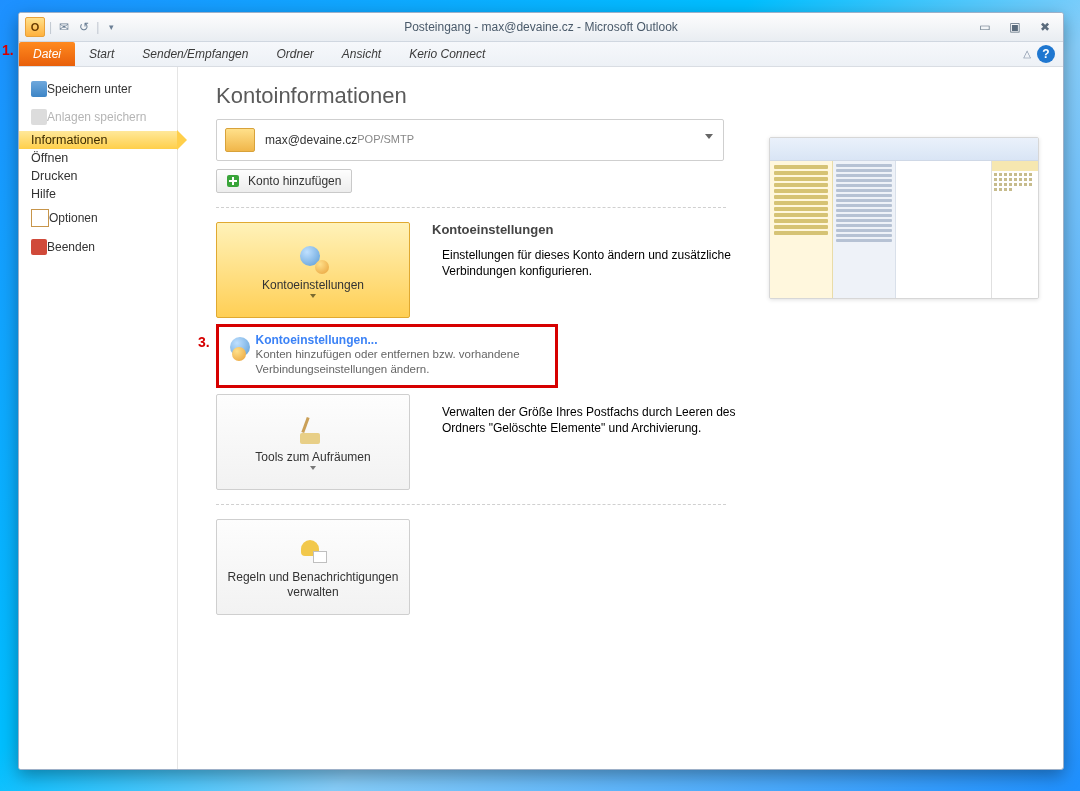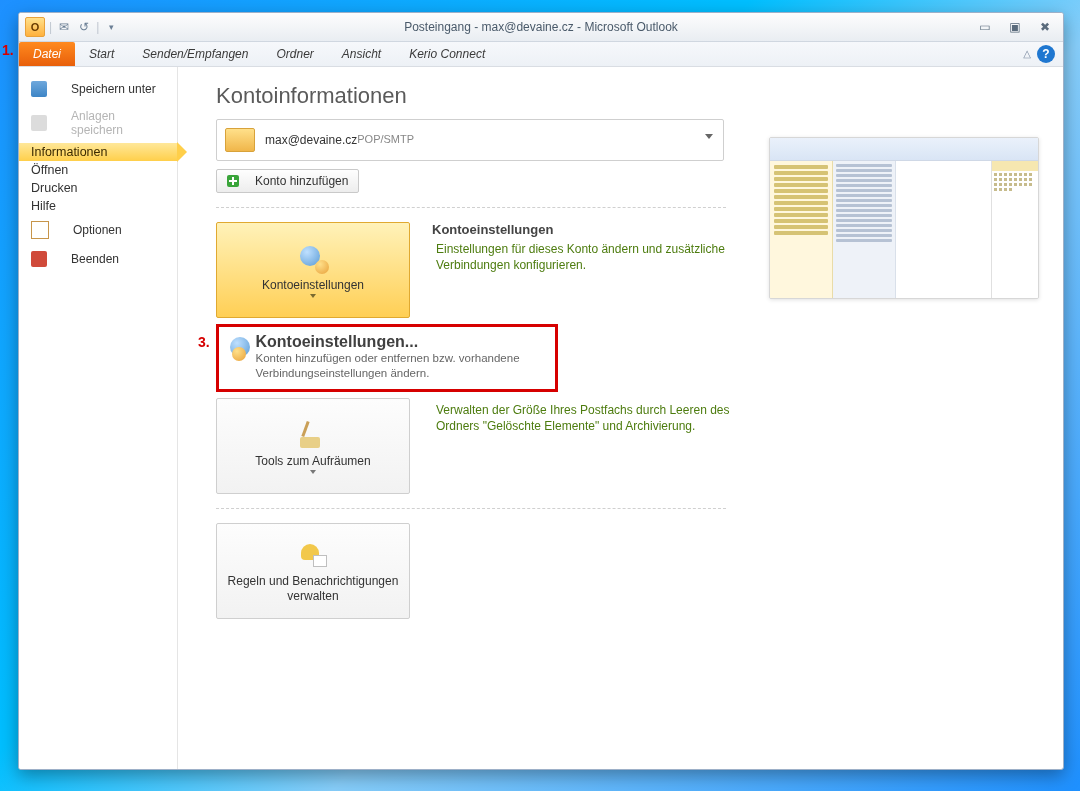--- a/index.html
+++ b/index.html
@@ -22,57 +22,57 @@
   .tab{padding:4px 14px;display:flex;align-items:center;color:#3a3a3a;cursor:pointer;font-style:italic;}
   .tab.active{background:linear-gradient(#ff8a1f,#e85f0a);color:#fff;border-radius:2px 2px 0 0;}
   .helpicon{position:absolute;right:8px;top:3px;width:18px;height:18px;border-radius:50%;
     background:#1f77d0;color:#fff;font-weight:bold;text-align:center;line-height:18px;font-size:12px;}
   .collapseicon{position:absolute;right:32px;top:6px;color:#7a8aa0;font-size:10px;}
   
   .ann{position:absolute;color:#d60000;font-weight:bold;font-size:14px;z-index:50;}
   
   .body{display:flex;height:calc(100% - 52px);}
   .sidebar{width:158px;background:#fff;border-right:1px solid #e5e5e5;padding-top:8px;}
-  .side-item{display:flex;align-items:center;gap:24px;padding:6px 12px;color:#333;cursor:pointer;position:relative;}
+  .side-item{display:flex;align-items:center;gap:0;padding:6px 12px;color:#333;cursor:pointer;position:relative;}
   .side-item.disabled{color:#b5b5b5;}
   .side-item.big{padding:2px 12px;font-size:12.5px;}
   .side-item.selected{background:linear-gradient(#ffe89a,#ffcf4a);color:#3b2a00;}
   .side-item.selected::after{content:"";position:absolute;right:-10px;top:50%;transform:translateY(-50%);
     border-left:10px solid #ffcf4a;border-top:10px solid transparent;border-bottom:10px solid transparent;}
   .smicon{width:16px;height:16px;flex:0 0 16px;}
   .content{flex:1;padding:16px 24px 0 38px;overflow:auto;}
   h1.page-title{font-size:22px;font-weight:400;color:#5a5a5a;margin:0 0 10px 0;}
   
   .acct-row{display:flex;flex-direction:column;gap:8px;margin-bottom:10px;}
   .acct-dd{width:490px;height:40px;border:1px solid #cfcfcf;border-radius:2px;display:flex;align-items:center;
     padding:0 8px;gap:10px;color:#555;position:relative;cursor:pointer;}
   .acct-dd .caret{position:absolute;right:10px;top:14px;border-top:5px solid #666;
     border-left:4px solid transparent;border-right:4px solid transparent;}
   .foldericon{width:28px;height:22px;background:linear-gradient(#ffe08a,#f0b64a);border:1px solid #d8a23a;border-radius:2px;}
-  .btn{display:inline-flex;align-items:center;gap:16px;border:1px solid #c9c9c9;background:linear-gradient(#fefefe,#ededed);
+  .btn{display:inline-flex;align-items:center;gap:9px;border:1px solid #c9c9c9;background:linear-gradient(#fefefe,#ededed);
     padding:4px 10px;border-radius:2px;cursor:pointer;color:#333;}
   .plus{width:12px;height:12px;background:#3aa53a;position:relative;border-radius:2px;}
   .plus::before,.plus::after{content:"";position:absolute;background:#fff;}
   .plus::before{left:5px;top:2px;width:2px;height:8px;}
   .plus::after{top:5px;left:2px;height:2px;width:8px;}
   hr.dashed{border:none;border-top:1px dashed #d0d0d0;margin:14px 0;}
   
   .section{display:flex;gap:22px;align-items:flex-start;margin-bottom:6px;}
   .big-btn{width:180px;min-height:78px;border:1px solid #cfcfcf;border-radius:2px;
     background:linear-gradient(#fdfdfd,#f2f2f2);display:flex;flex-direction:column;align-items:center;
     justify-content:center;padding:8px 6px;color:#333;cursor:pointer;}
   .big-btn.open{background:linear-gradient(#fff2b9,#ffcf55);border-color:#e0a930;}
   .big-btn .caret-down{margin-top:2px;border-top:4px solid #7a6a30;border-left:3px solid transparent;border-right:3px solid transparent;}
   .big-btn .icon32{width:32px;height:32px;margin-bottom:4px;}
   .sec-text h3{margin:0 0 4px 0;font-size:13px;font-weight:bold;color:#444;}
-  .sec-text p{margin:4px;color:#4d7c0f;max-width:300px;line-height:1.35;}
+  .sec-text p{margin:10px;color:#000000;max-width:300px;line-height:1.35;}
   
   .popover{position:relative;margin:4px 0 12px 0;width:320px;border:3px solid #d60000;background:#fff;
     padding:6px 8px 8px 8px;display:flex;gap:10px;align-items:flex-start;}
-  .popover .ptitle{font-weight:bold;font-size:16px;color:#404040;}
+  .popover .ptitle{font-weight:bold;font-size:12px;color:#3b82f6;}
   .popover .pdesc{color:#666;font-size:11.5px;line-height:1.3;}
   
   .preview{position:absolute;right:24px;top:70px;width:268px;height:160px;border:1px solid #d7d7d7;
     box-shadow:0 1px 4px rgba(0,0,0,.12);background:#f6f8fb;border-radius:2px;overflow:hidden;}
   .preview .pv-top{height:22px;background:linear-gradient(#eaf1fb,#d9e5f5);border-bottom:1px solid #cfd8e6;}
   .preview .pv-body{display:flex;height:calc(100% - 22px);}
   .preview .pv-nav{width:54px;background:#fff7dd;border-right:1px solid #e9dca8;display:flex;flex-direction:column;padding:4px;gap:2px;}
   .preview .pv-nav .ln{height:4px;background:#d6c374;border-radius:1px;}
   .preview .pv-list{width:56px;background:#eef2f8;border-right:1px solid #d9e0ea;display:flex;flex-direction:column;padding:3px;gap:2px;}
   .preview .pv-list .ln{height:3px;background:#b6c2d4;border-radius:1px;}

